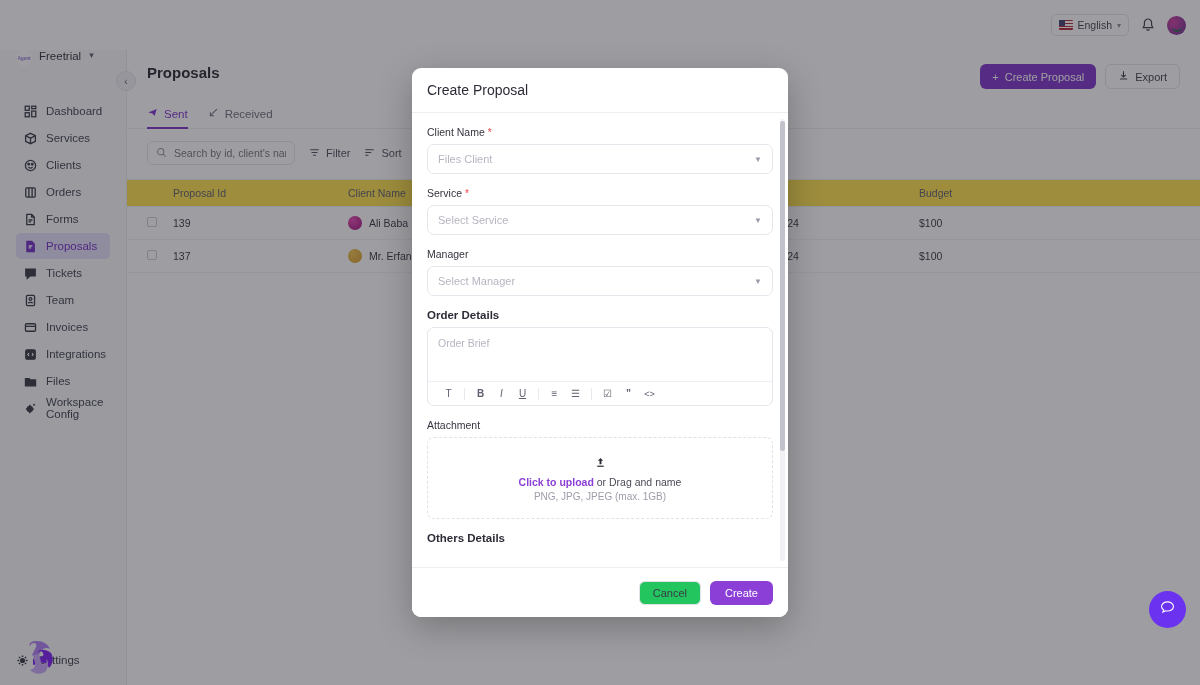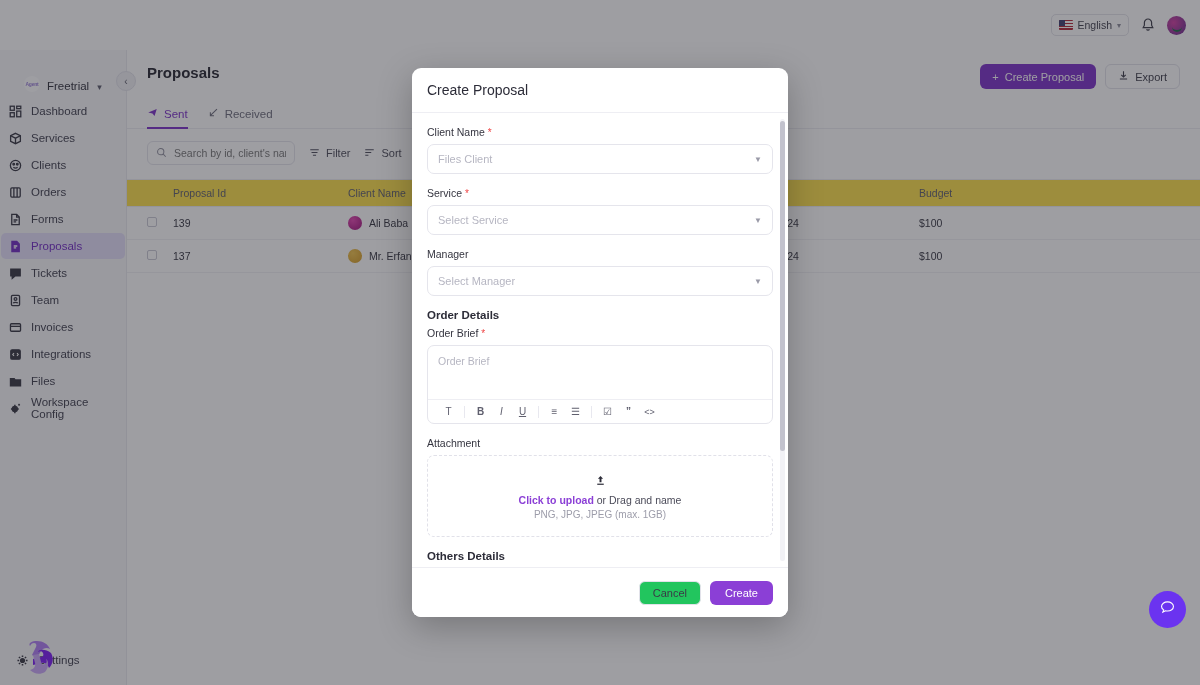--- a/index.html
+++ b/index.html
@@ -13,36 +13,36 @@
 
   
   .sidebar {
     position: absolute; left: 0; top: 50px;
     width: 127px; height: 635px;
     background: #f7f7fa;
     border-right: 1px solid #e9e9ef;
     display: flex; flex-direction: column;
   }
   .ws-switch {
-    display: flex; align-items: flex-end; gap: 7px;
-    height: 42px; padding: 0 10px 0 24px;
+    display: flex; align-items: flex-start; gap: 7px;
+    height: 42px; padding: 0 10px 0 16px;
     cursor: pointer;
   }
   .ws-logo {
     width: 16px; height: 16px; border-radius: 50%;
     background: #ffffff;
     display: flex; align-items: center; justify-content: center;
     font-size: 5px; color: #9a7fd8; font-weight: bold;
     letter-spacing: -0.2px;
     overflow: hidden;
   }
   .ws-name { font-size: 11.5px; color: #2e2e38; font-weight: 400; }
   .ws-caret { font-size: 9px; color: #5a5a6a; margin-left: 1px; }
 
-  .nav { margin-top: 6px; display: flex; flex-direction: column; gap: 1px; padding: 0 1px; }
+  .nav { margin-top: 6px; display: flex; flex-direction: column; gap: 1px; padding: 0 16px; }
   .nav-item {
     display: flex; align-items: center; gap: 9px;
     height: 26px; padding: 0 8px;
     border-radius: 5px; cursor: pointer;
     color: #3c3c4a; font-size: 11.5px;
   }
   .nav-item .ico { width: 13px; height: 13px; display: flex; align-items: center; justify-content: center; flex: 0 0 13px; }
   .nav-item .ico svg { width: 13px; height: 13px; display: block; }
   .nav-item.active { background: #e4defa; color: #7029c4; }
   .nav-item.active .ico svg { stroke: #7029c4; fill: none; }
@@ -591,24 +591,20 @@
         <label class="flabel">Manager</label>
         <div class="select-ctl">
           <span>Select Manager</span>
           <span class="sel-caret">▼</span>
         </div>
       </div>
 
       <div class="section-h">Order Details</div>
 
       <div class="field">
-        <label class="flabel">
-          <span>Order Brief</span>
-          <span class="req">*</span>
-        </label>
         <div class="editor">
           <div class="editor-area">Order Brief</div>
           <div class="editor-tools">
             <span class="tb">T</span>
             <span class="tb-sep"></span>
             <span class="tb" style="font-weight:bold">B</span>
             <span class="tb" style="font-style:italic">I</span>
             <span class="tb" style="text-decoration:underline">U</span>
             <span class="tb-sep"></span>
             <span class="tb">≡</span>

